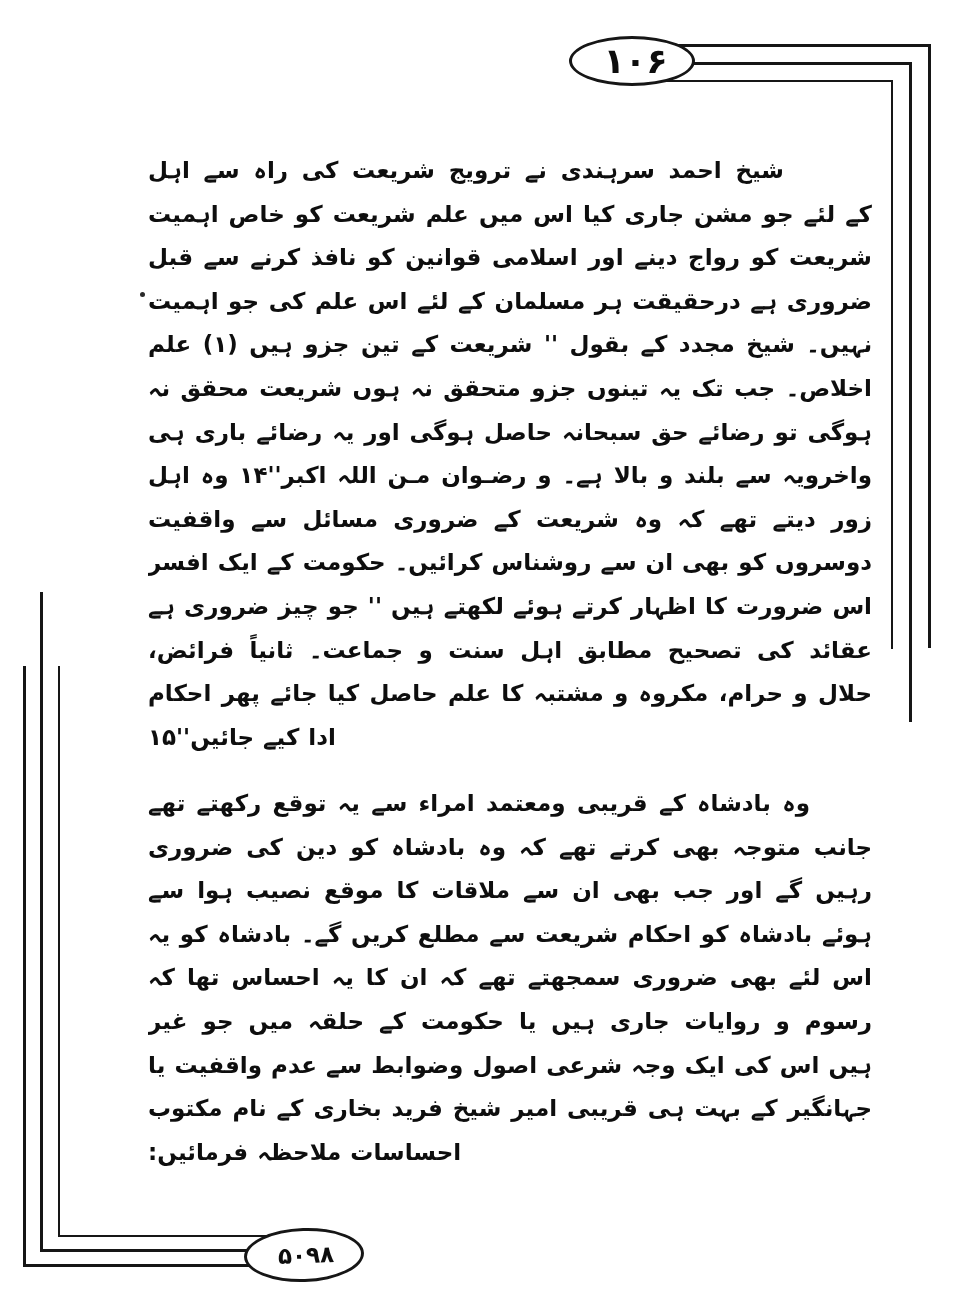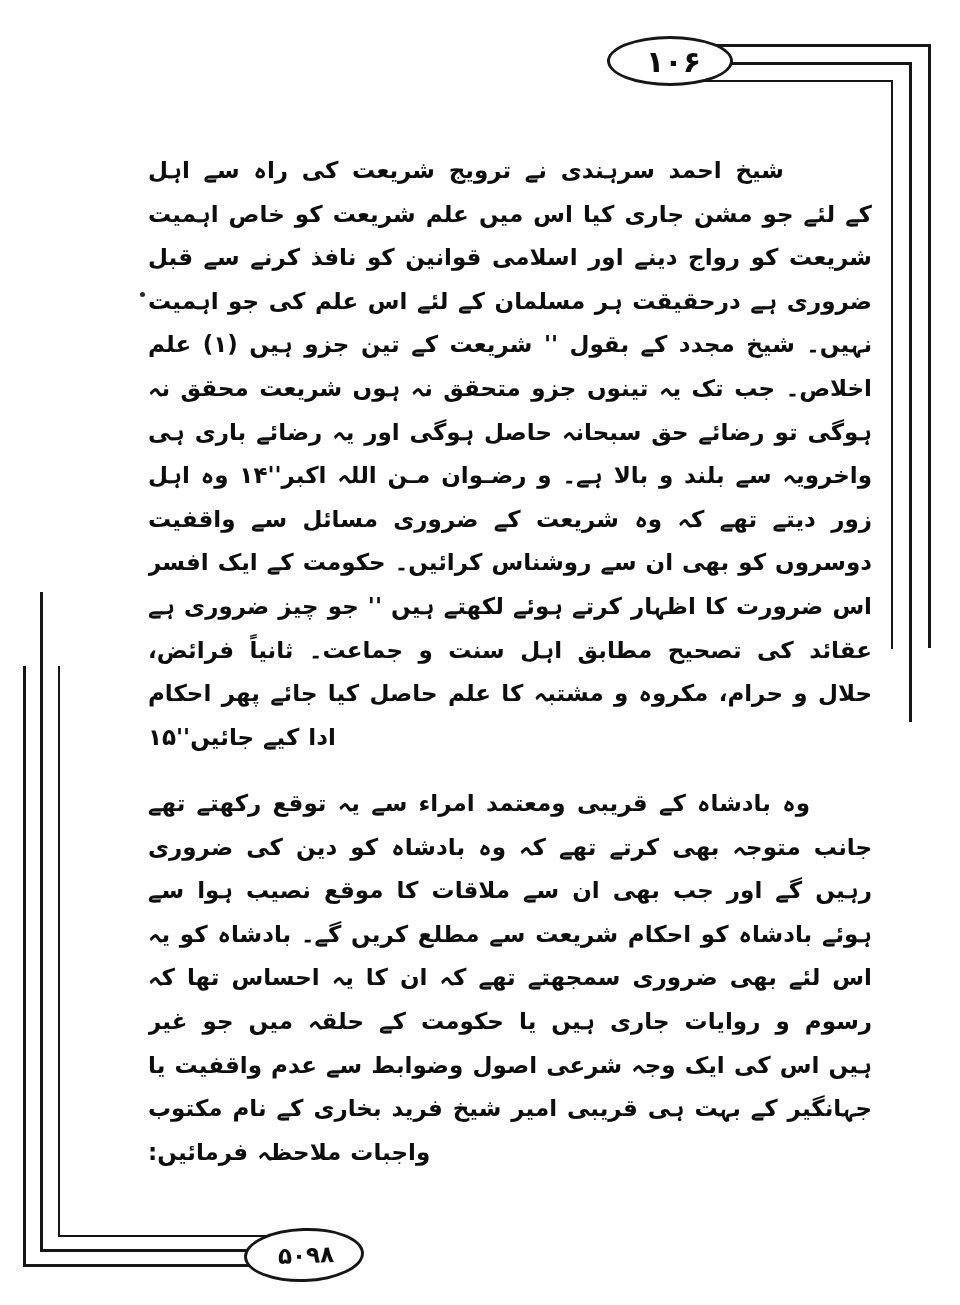--- a/index.html
+++ b/index.html
@@ -19,21 +19,21 @@
   #bl-mid   { left:40px;  top:592px; width:261px; height:660px; }
   #bl-inner { left:58px;  top:666px; width:233px; height:571px; border-width:2px; }
 
   
   .badge {
     position:absolute; z-index:5; background:#ffffff;
     border:3px solid #161616; border-radius:50%;
     display:flex; align-items:center; justify-content:center;
     font-weight:700; direction:rtl;
   }
-  #badge-top    { left:607px; top:36px;   width:126px; height:50px; font-size:30px; letter-spacing:7px; padding-left:7px; }
+  #badge-top    { left:569px; top:36px;   width:126px; height:50px; font-size:35px; letter-spacing:7px; padding-left:7px; }
   #badge-bottom { left:244px; top:1228px; width:120px; height:54px; font-size:23px; letter-spacing:4px; padding-left:4px; transform:rotate(-2deg); }
 
   
   .para { position:absolute; right:88px; width:724px; direction:rtl; z-index:2; }
   #para-1 { top:149px; }
   #para-2 { top:782px; }
   .tline {
     height:43.6px; line-height:43.6px; overflow:hidden;
     font-size:23px; font-weight:700; color:#0e0e0e;
     text-align:justify; text-align-last:justify;
@@ -82,14 +82,14 @@
   </div>
 <div class="para" id="para-2">
     <div class="tline" style="padding-right: 62px;">وہ بادشاہ کے قریبی ومعتمد امراء سے یہ توقع رکھتے تھے اور انہیں اس</div>
     <div class="tline">جانب متوجہ بھی کرتے تھے کہ وہ بادشاہ کو دین کی ضروری باتوں سے آگاہ کرتے</div>
     <div class="tline">رہیں گے اور جب بھی ان سے ملاقات کا موقع نصیب ہوا سے غنیمت جانتے</div>
     <div class="tline">ہوئے بادشاہ کو احکام شریعت سے مطلع کریں گے۔ بادشاہ کو یہ علم بہم پہونچانا وہ</div>
     <div class="tline">اس لئے بھی ضروری سمجھتے تھے کہ ان کا یہ احساس تھا کہ دربار میں جو غیر اسلامی</div>
     <div class="tline">رسوم و روایات جاری ہیں یا حکومت کے حلقہ میں جو غیر شرعی اعمال رواج پا رہے</div>
     <div class="tline">ہیں اس کی ایک وجہ شرعی اصول وضوابط سے عدم واقفیت یا قلت معلومات ہے۔</div>
     <div class="tline">جہانگیر کے بہت ہی قریبی امیر شیخ فرید بخاری کے نام مکتوب میں ان کے یہ</div>
-    <div class="tline short">واجبات ملاحظہ فرمائیں:</div>
+    <div class="tline short">احساسات ملاحظہ فرمائیں:</div>
   </div>
 
 </body></html>

